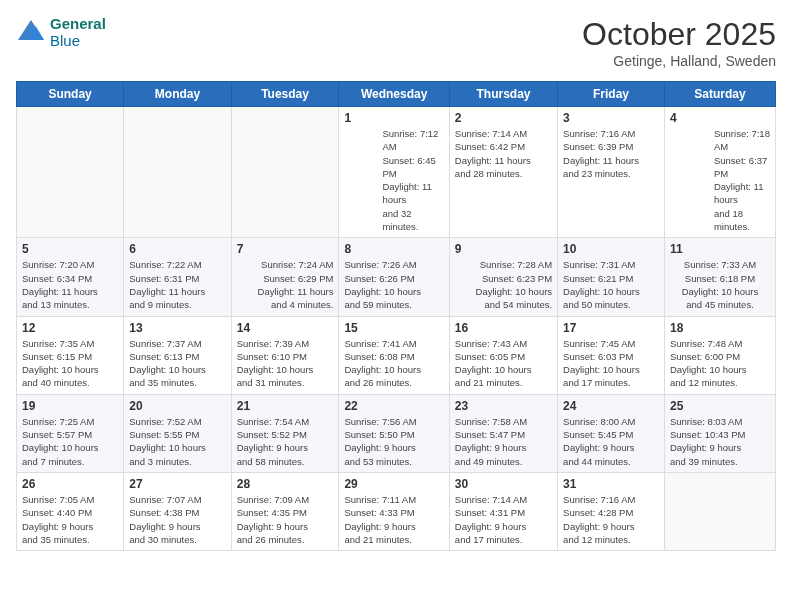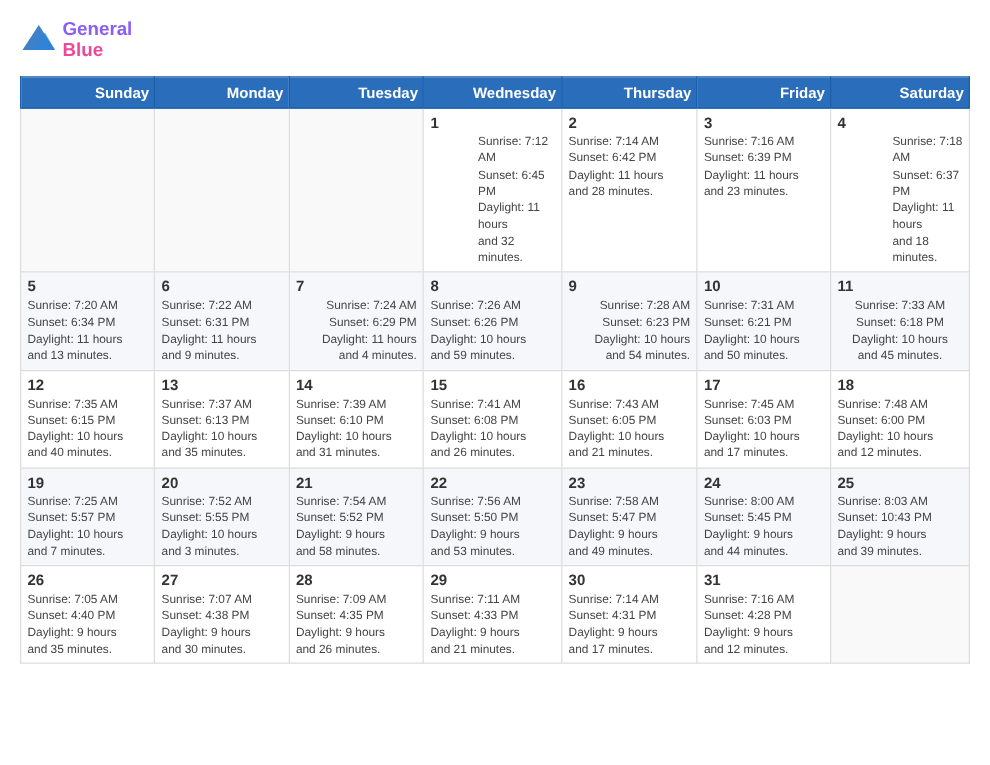--- a/index.html
+++ b/index.html
@@ -27,26 +27,26 @@
       gap: 4px;
     }
     .logo-text {
       display: flex;
       flex-direction: column;
       line-height: 1.1;
     }
     .logo-general {
       font-size: 15px;
       font-weight: bold;
-      color: #8b5cf6;
+      color: #0f766e;
     }
     .logo-blue {
       font-size: 15px;
-      font-weight: bold;
-      color: #ec4899;
+      font-weight: normal;
+      color: #0369a1;
     }
     .logo-icon {
       width: 30px;
       height: 30px;
     }
     .title-area {
       text-align: right;
     }
     .month-title {
       font-size: 32px;
@@ -61,21 +61,21 @@
       width: 100%;
       border-collapse: collapse;
       border: 1px solid #ccc;
     }
     .calendar th {
       background: #2a6ebb;
       color: #fff;
       font-size: 12px;
       font-weight: bold;
       padding: 5px 4px;
-      text-align: right;
+      text-align: center;
       border: 1px solid #1a5eac;
     }
     .calendar td {
       vertical-align: top;
       border: 1px solid #ddd;
       padding: 4px 5px;
       width: 113px;
       min-height: 80px;
       background: #fff;
       font-size: 10px;
@@ -110,20 +110,24 @@
     <div class="logo">
       <svg class="logo-icon" viewBox="0 0 30 30" xmlns="http://www.w3.org/2000/svg">
         <polygon points="15,2 28,22 2,22" fill="#1a6bbf" opacity="0.85"></polygon>
         <polygon points="20,8 28,22 12,22" fill="#2a85e0" opacity="0.7"></polygon>
       </svg>
       <div class="logo-text">
         <span class="logo-general">General</span>
         <span class="logo-blue">Blue</span>
       </div>
     </div>
+    <div class="title-area">
+      <div class="month-title">October 2025</div>
+      <div class="location">Getinge, Halland, Sweden</div>
+    </div>
   </div>
 
   <table class="calendar">
     <thead>
       <tr>
       <th>Sunday</th>
           <th>Monday</th>
           <th>Tuesday</th>
           <th>Wednesday</th>
           <th>Thursday</th>

